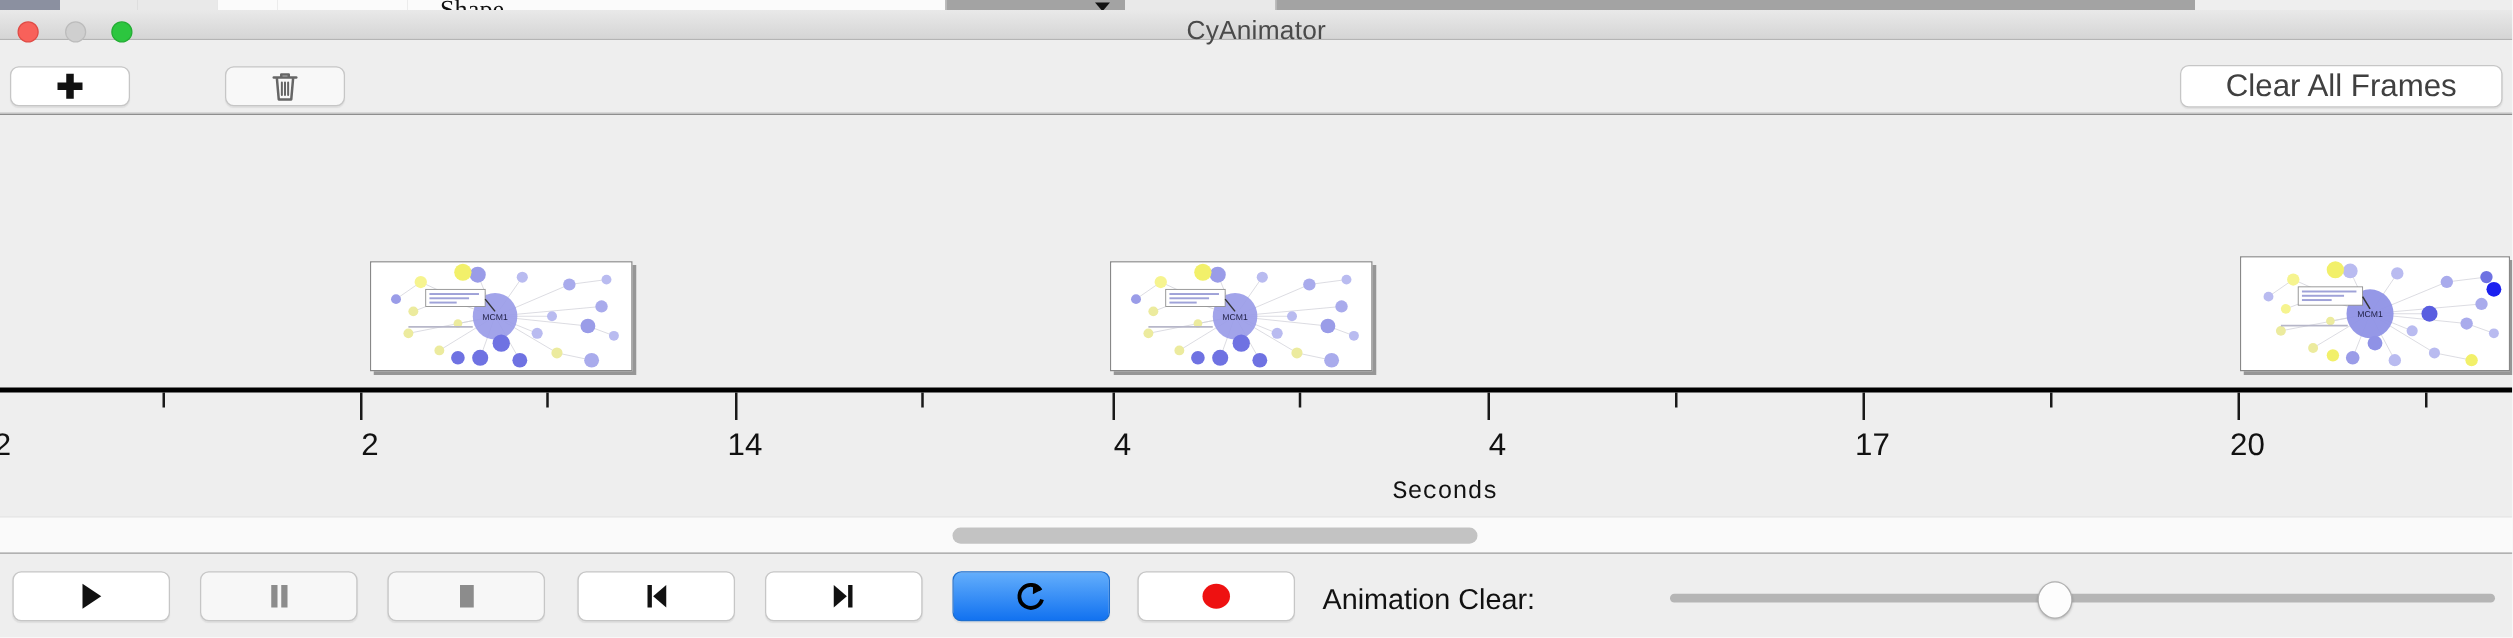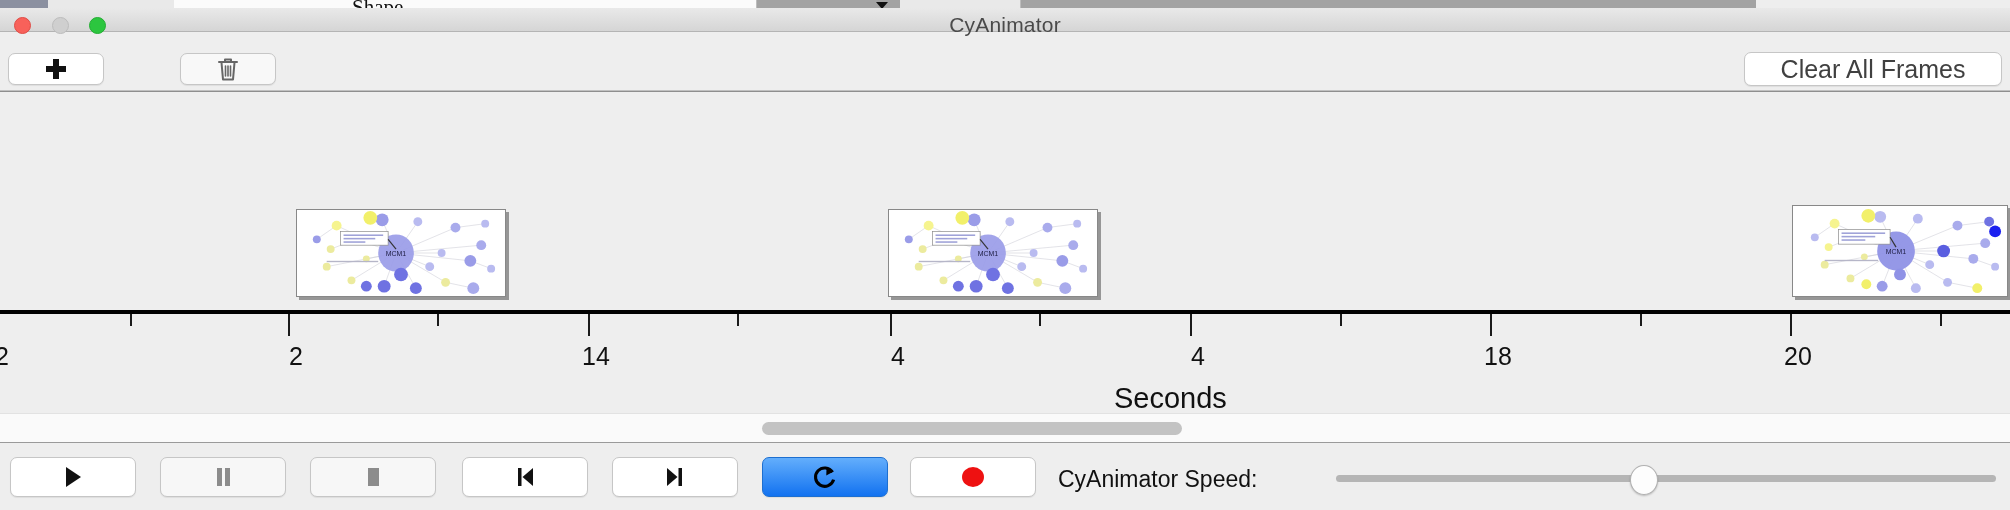--- a/index.html
+++ b/index.html
@@ -178,23 +178,24 @@
   .tick.minor { height: 12px; }
   .tick-label {
     position: absolute;
     font-size: 25px;
     color: #111;
     transform: translateX(-50%);
     white-space: nowrap;
   }
   .axis-title {
     position: absolute;
-    font-size: 29px;
+    font-size: 20px;
     color: #111;
     white-space: nowrap;
+    font-family: Liberation Mono, monospace;
   }
 
   
   .hscroll {
     position: absolute;
     left: 0; top: 413px;
     width: 2010px; height: 30px;
     background: #fafafa;
     border-top: 1px solid #e2e2e2;
     border-bottom: 1px solid #9a9a9a;
@@ -470,21 +471,21 @@
     <div class="tick major" style="left:890px;  top:222px;"></div>
     <div class="tick major" style="left:1190px; top:222px;"></div>
     <div class="tick major" style="left:1490px; top:222px;"></div>
     <div class="tick major" style="left:1790px; top:222px;"></div>
 
     <div class="tick-label" style="left:2px;    top:250px;">2</div>
     <div class="tick-label" style="left:296px;  top:250px;">2</div>
     <div class="tick-label" style="left:596px;  top:250px;">14</div>
     <div class="tick-label" style="left:898px;  top:250px;">4</div>
     <div class="tick-label" style="left:1198px; top:250px;">4</div>
-    <div class="tick-label" style="left:1498px; top:250px;">18</div>
+    <div class="tick-label" style="left:1498px; top:250px;">17</div>
     <div class="tick-label" style="left:1798px; top:250px;">20</div>
 
     <div class="axis-title" style="left:1114px; top:290px;">Seconds</div>
   </div>
 
   <div class="hscroll">
     <div class="hscroll-thumb"></div>
   </div>
 
   <div class="controls">
@@ -528,19 +529,19 @@
         <path d="M14.5 3.2 L21.6 7.5 L14.3 11.4 Z" fill="#000"></path>
       </svg>
     </div>
 
     <div class="ctrl-btn" style="left:910px; width:126px;">
       <svg class="ico" width="26" height="26" viewBox="0 0 26 26">
         <ellipse cx="13" cy="13" rx="11" ry="10" fill="#ee1111"></ellipse>
       </svg>
     </div>
 
-    <div class="speed-label" style="left:1058px;">CyAnimator Speed:</div>
+    <div class="speed-label" style="left:1058px;">Animation Clear:</div>
 
     <div class="slider-track" style="left:1336px; width:660px;"></div>
     <div class="slider-knob" style="left:1630px;"></div>
   </div>
 
 </div>
 
 </body></html>

